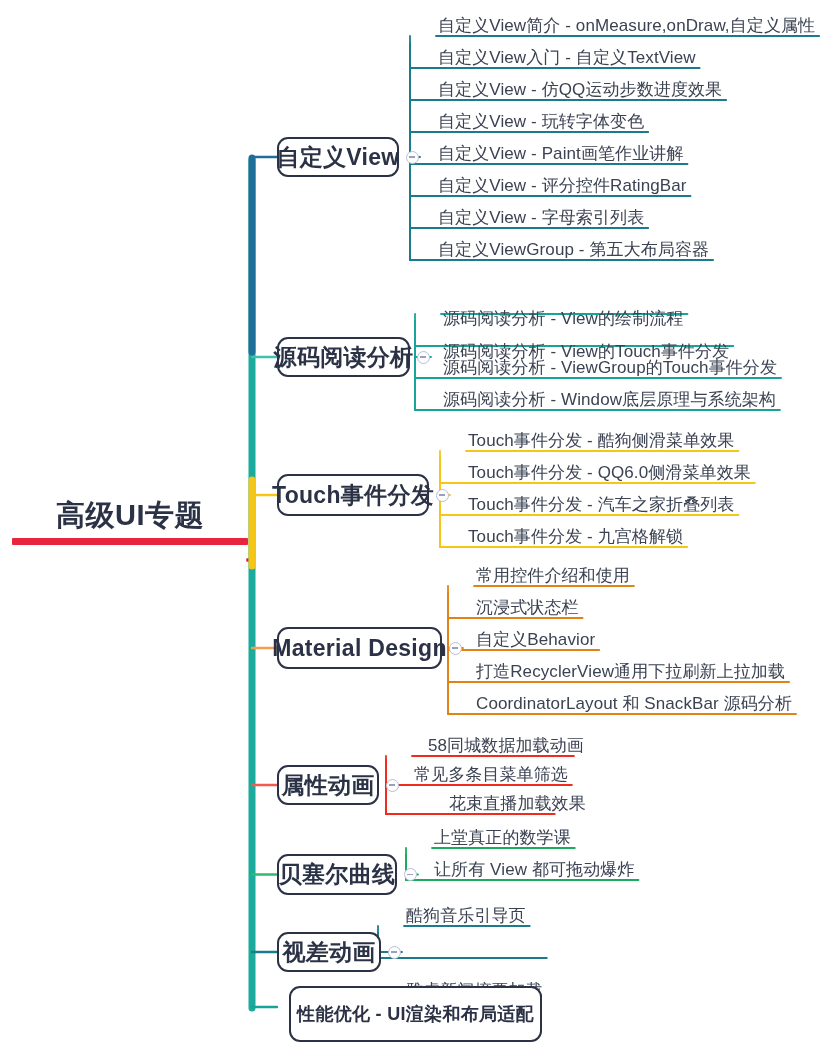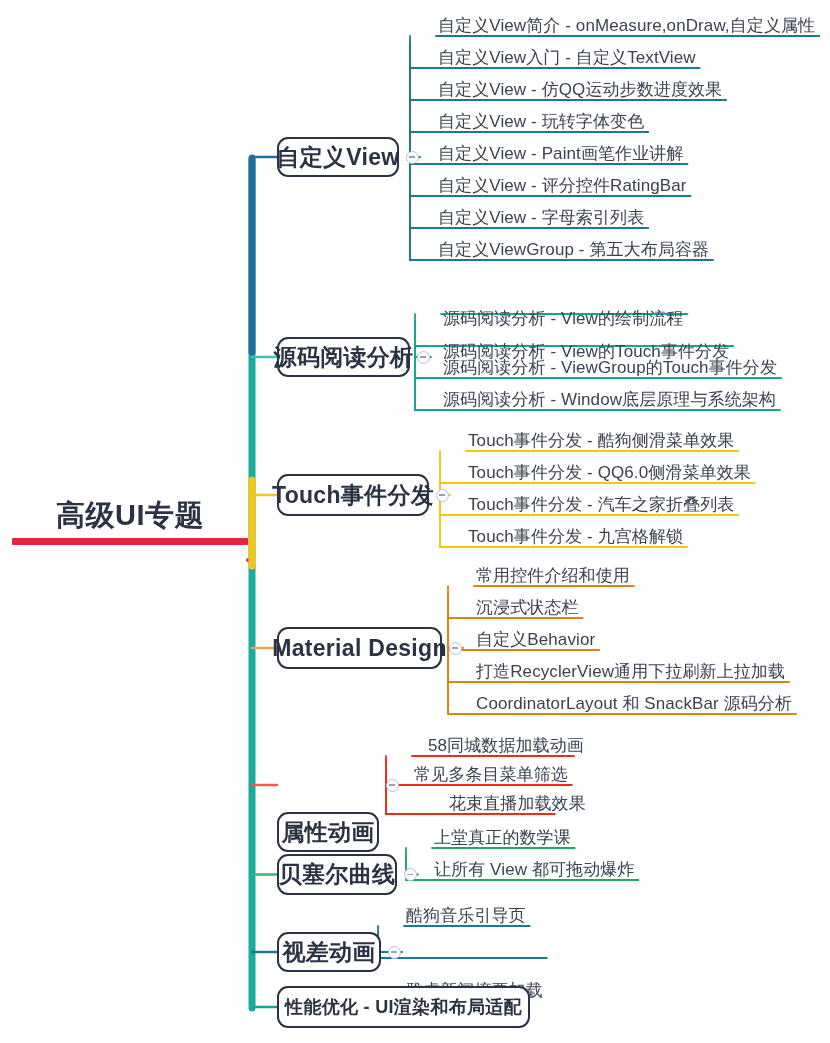--- a/index.html
+++ b/index.html
@@ -208,27 +208,27 @@
     <div class="leaf" style="left: 468px; top: 464px;">Touch事件分发 - QQ6.0侧滑菜单效果</div>
     <div class="leaf" style="left: 468px; top: 496px;">Touch事件分发 - 汽车之家折叠列表</div>
     <div class="leaf" style="left: 468px; top: 528px;">Touch事件分发 - 九宫格解锁</div>
     <div class="branch-node" style="left: 277px; top: 627px; width: 165px; height: 42px;">Material Design</div>
     <div class="toggle" style="left: 449px; top: 641.5px;"></div>
     <div class="leaf" style="left: 476px; top: 567px;">常用控件介绍和使用</div>
     <div class="leaf" style="left: 476px; top: 599px;">沉浸式状态栏</div>
     <div class="leaf" style="left: 476px; top: 631px;">自定义Behavior</div>
     <div class="leaf" style="left: 476px; top: 695px;">CoordinatorLayout 和 SnackBar 源码分析</div>
     <div class="leaf" style="left: 476px; top: 663px;">打造RecyclerView通用下拉刷新上拉加载</div>
-    <div class="branch-node" style="left: 277px; top: 765px; width: 102px; height: 40px; margin-top: 47px;">属性动画</div>
+    <div class="branch-node" style="left: 277px; top: 765px; width: 102px; height: 40px;">属性动画</div>
     <div class="toggle" style="left: 386px; top: 778.5px;"></div>
     <div class="leaf" style="left: 414px; top: 737px; margin-left: 14px;">58同城数据加载动画</div>
     <div class="leaf" style="left: 414px; top: 766px;">常见多条目菜单筛选</div>
     <div class="leaf" style="left: 414px; top: 795px; margin-left: 35px;">花束直播加载效果</div>
     <div class="branch-node" style="left: 277px; top: 854px; width: 120px; height: 41px;">贝塞尔曲线</div>
     <div class="toggle" style="left: 404px; top: 868px;"></div>
     <div class="leaf" style="left: 434px; top: 829px;">上堂真正的数学课</div>
     <div class="leaf" style="left: 434px; top: 861px;">让所有 View 都可拖动爆炸</div>
     <div class="branch-node" style="left: 277px; top: 932px; width: 104px; height: 40px;">视差动画</div>
     <div class="toggle" style="left: 388px; top: 945.5px;"></div>
     <div class="leaf" style="left: 406px; top: 907px;">酷狗音乐引导页</div>
     <div class="leaf" style="left: 406px; top: 939px; margin-top: 43px;">雅虎新闻摘要加载</div>
-    <div class="branch-node wide" style="left: 277px; top: 986px; width: 253px; height: 42px;">性能优化 - UI渲染和布局适配</div>
+    <div class="branch-node wide" style="left: 289px; top: 986px; width: 253px; height: 56px;">性能优化 - UI渲染和布局适配</div>
   </div>
 
 </body></html>

